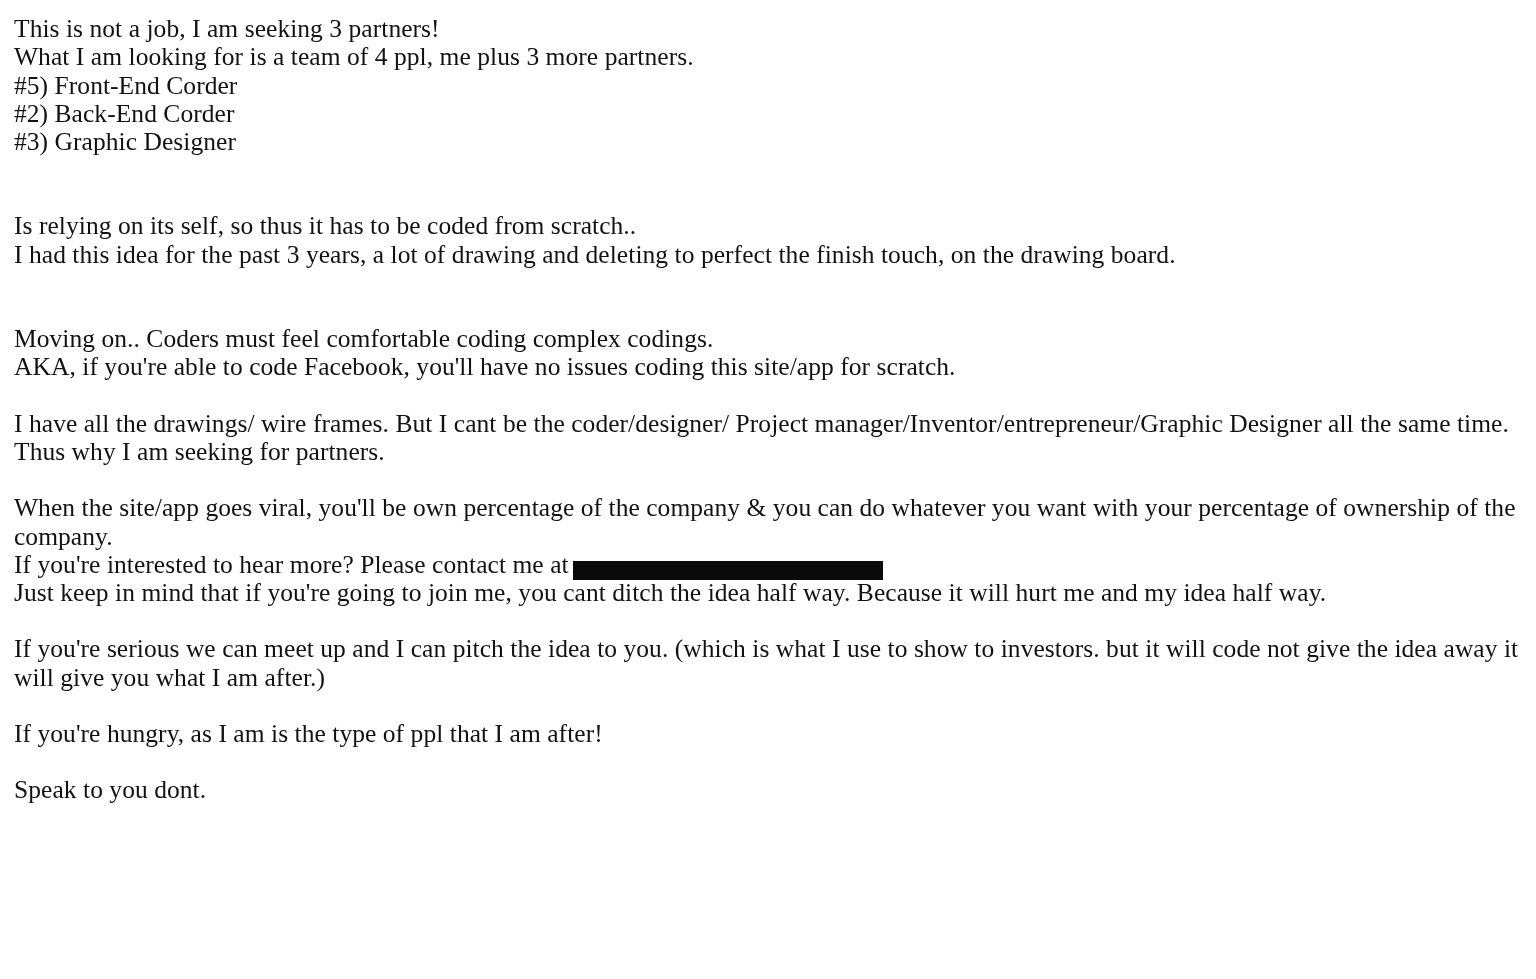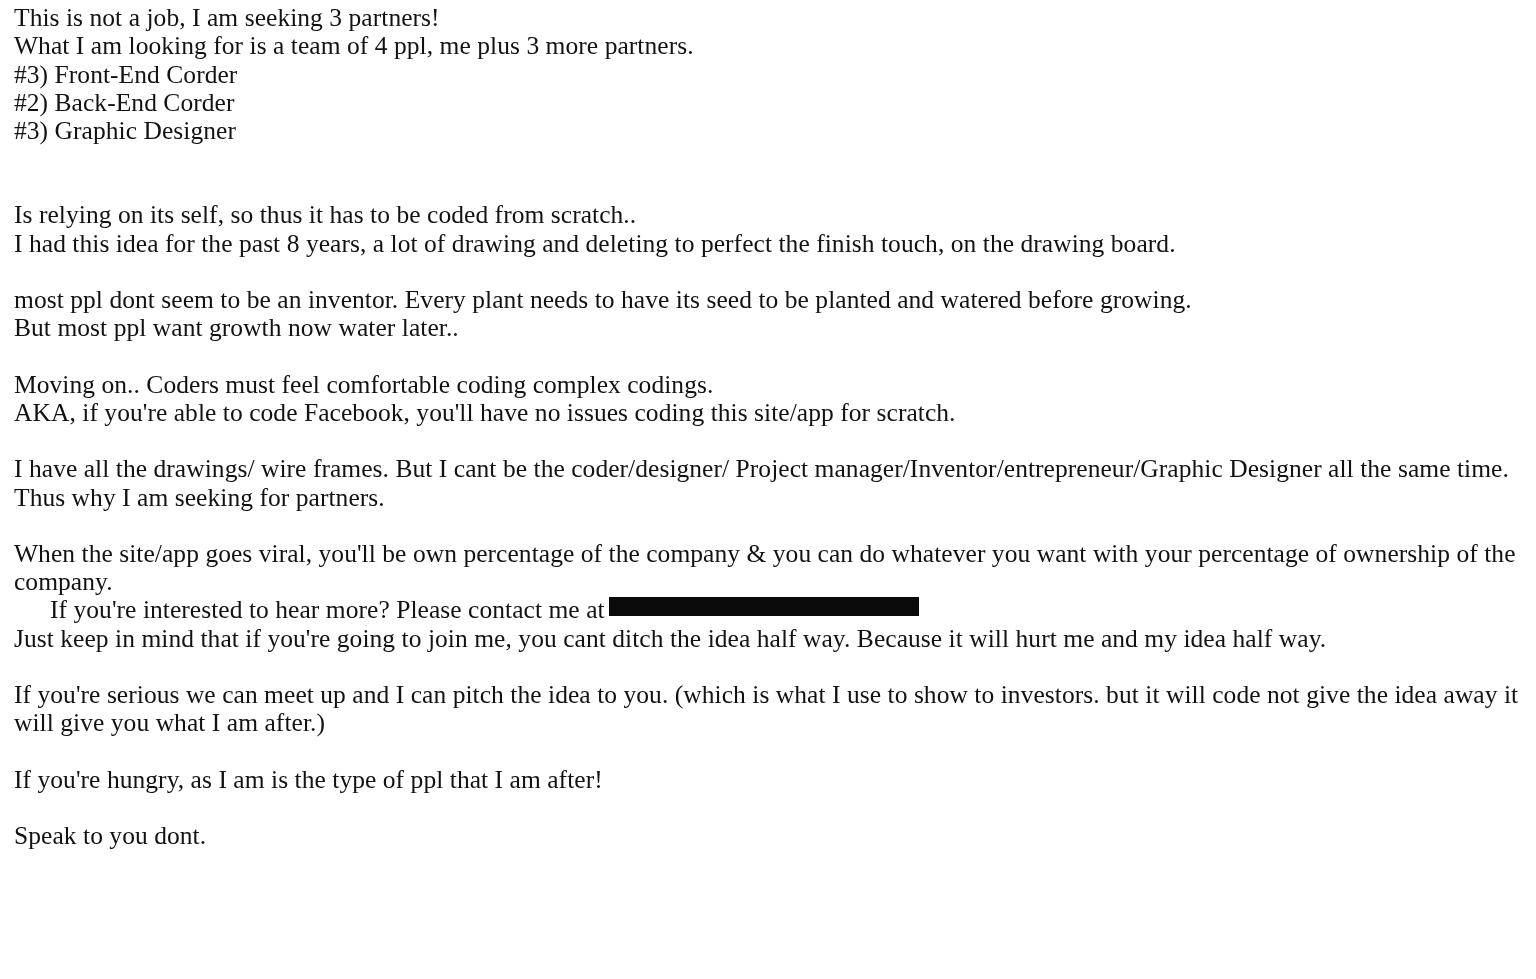--- a/index.html
+++ b/index.html
@@ -8,74 +8,69 @@
     background: #ffffff;
   }
   body {
     width: 1536px;
     height: 979px;
     font-family: "Liberation Serif", "DejaVu Serif", serif;
     color: #121212;
     overflow: hidden;
   }
   #document-body {
-    padding: 4px 14px 0 14px;
+    padding: 15px 14px 0 14px;
     box-sizing: border-box;
   }
   .para {
     margin: 0 0 0 0;
   }
   .line {
     font-size: 25.5px;
     line-height: 28.3px;
     white-space: pre-wrap;
     word-wrap: break-word;
     letter-spacing: 0.05px;
   }
   .spacer {
     height: 28px;
   }
   .redacted-line {
     display: flex;
-    align-items: flex-start;
+    align-items: flex-end;
     flex-wrap: wrap;
-    margin-left: 36px;
   }
   .redaction {
     display: inline-block;
     width: 310px;
     height: 19px;
     background: #0a0a0a;
     margin-left: 4px;
     position: relative;
     top: 1px;
   }
 </style>
 </head>
 <body>
 
 <div id="document-body">
     <div class="para">
       <div class="line">This is not a job, I am seeking 3 partners!</div>
       <div class="line">What I am looking for is a team of 4 ppl, me plus 3 more partners.</div>
-      <div class="line">#3) Front-End Corder</div>
+      <div class="line">#5) Front-End Corder</div>
       <div class="line">#2) Back-End Corder</div>
       <div class="line">#3) Graphic Designer</div>
     </div>
     <div class="spacer"></div>
     <div class="spacer"></div>
     <div class="para">
       <div class="line">Is relying on its self, so thus it has to be coded from scratch..</div>
-      <div class="line">I had this idea for the past 8 years, a lot of drawing and deleting to perfect the finish touch, on the drawing board.</div>
+      <div class="line">I had this idea for the past 3 years, a lot of drawing and deleting to perfect the finish touch, on the drawing board.</div>
     </div>
     <div class="spacer"></div>
-    <div class="para">
-      <div class="line">most ppl dont seem to be an inventor. Every plant needs to have its seed to be planted and watered before growing.</div>
-      <div class="line">But most ppl want growth now water later..</div>
-    </div>
     <div class="spacer"></div>
     <div class="para">
       <div class="line">Moving on.. Coders must feel comfortable coding complex codings.</div>
       <div class="line">AKA, if you're able to code Facebook, you'll have no issues coding this site/app for scratch.</div>
     </div>
     <div class="spacer"></div>
     <div class="para">
       <div class="line">I have all the drawings/ wire frames. But I cant be the coder/designer/ Project manager/Inventor/entrepreneur/Graphic Designer all the same time. Thus why I am seeking for partners.</div>
     </div>
     <div class="spacer"></div>

